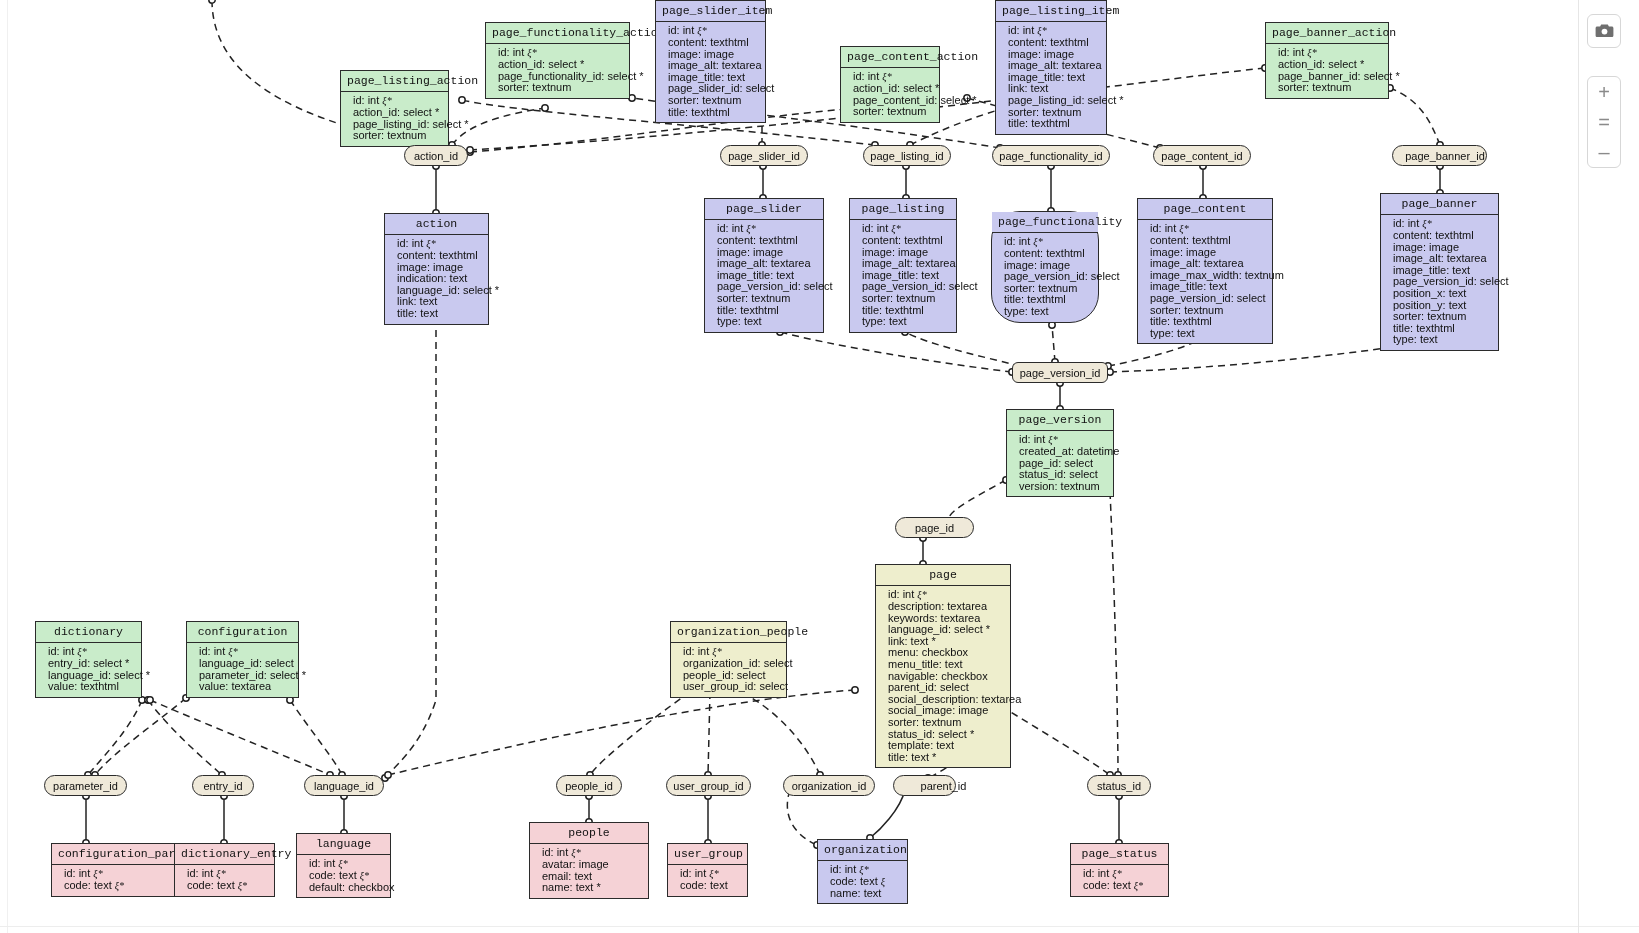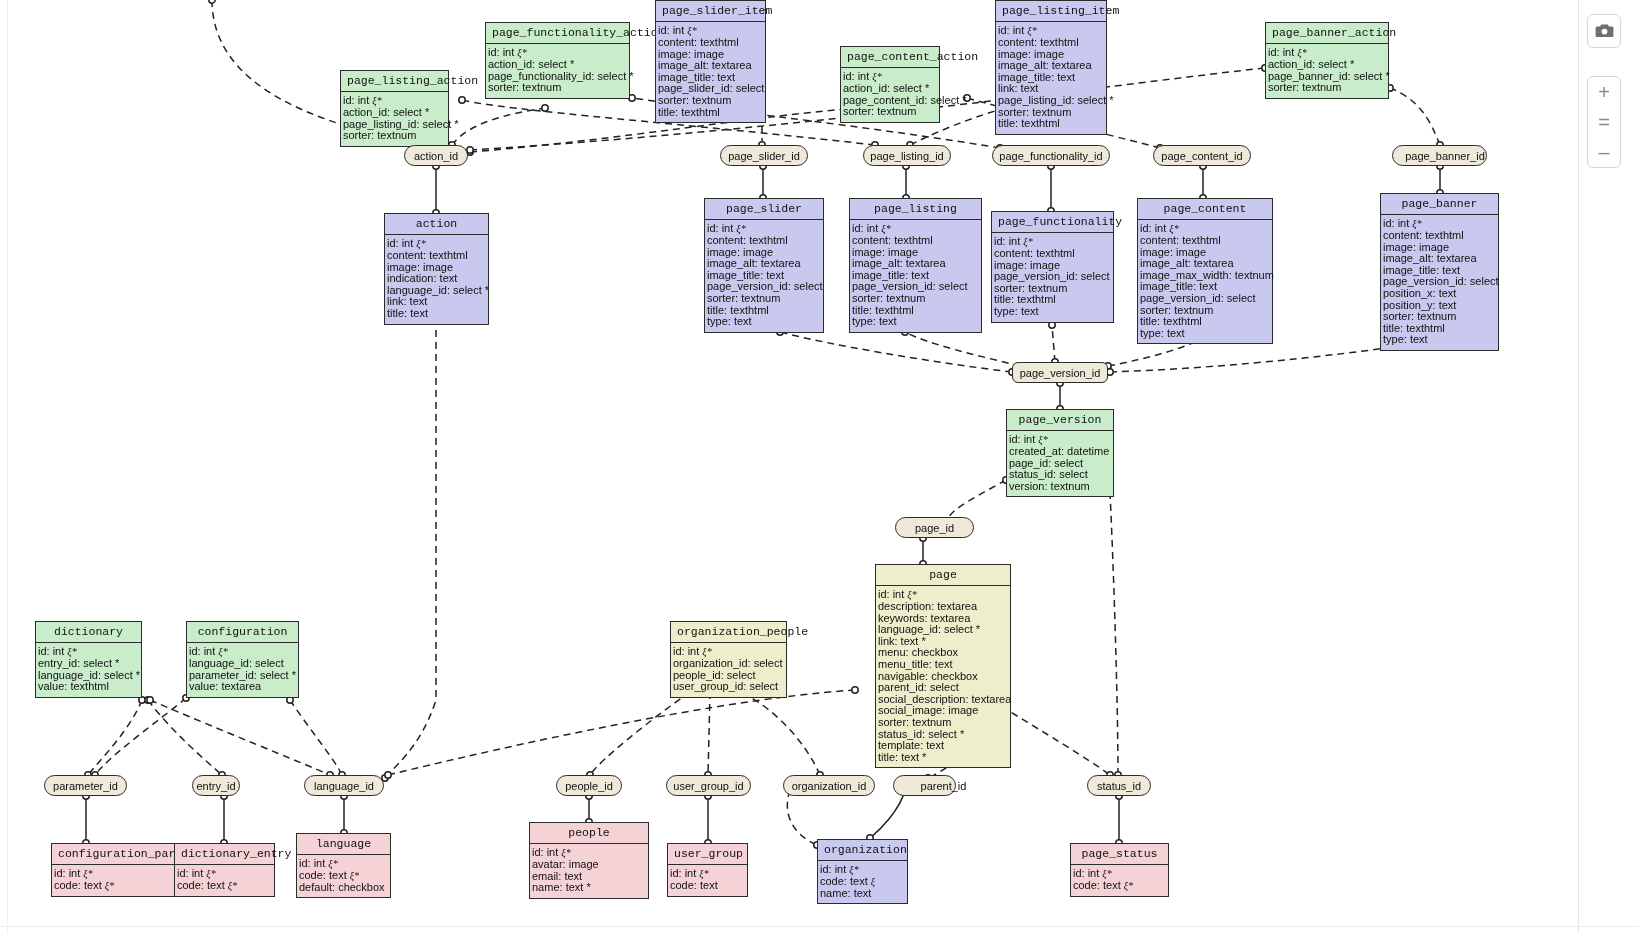--- a/index.html
+++ b/index.html
@@ -2,21 +2,21 @@
 <html><head>
 <meta charset="utf-8">
 <style>
   html,body{margin:0;padding:0;background:#ffffff;}
   body{width:1639px;height:933px;overflow:hidden;font-family:"Liberation Sans",sans-serif;}
   #canvas{position:relative;width:1639px;height:933px;background:#fff;overflow:hidden;}
   svg#edges{position:absolute;left:0;top:0;width:1639px;height:933px;pointer-events:none;}
 
   .tbl{position:absolute;border:1.6px solid #2b2b2b;box-sizing:border-box;background:#fff;}
   .tbl .thead{text-align:center;font-size:11.5px;color:#111;padding:3px 6px 3px;border-bottom:1.6px solid #2b2b2b;line-height:1.25;font-family:Liberation Mono, monospace;}
-  .tbl .tbody{padding:3px 5px 4px 2px;}
+  .tbl .tbody{padding:3px 5px 4px 12px;}
   .tbl .fld{font-size:11px;color:#111;line-height:11.6px;white-space:nowrap;}
   .tbl .fld .pk{font-style:italic;font-family:"Liberation Serif",serif;font-size:10px;}
 
   .c-green{background:#c9ecca;}
   .c-green .thead{background:#c9ecca;}
   .c-purple{background:#c9c9ef;}
   .c-purple .thead{background:#c9c9ef;}
   .c-yellow{background:#eeeecd;margin-left:20px;}
   .c-yellow .thead{background:#eeeecd;}
   .c-pink{background:#f5d2d6;}
@@ -266,35 +266,35 @@
           <div class="fld">content: texthtml</div>
           <div class="fld">image: image</div>
           <div class="fld">image_alt: textarea</div>
           <div class="fld">image_title: text</div>
           <div class="fld">page_version_id: select</div>
           <div class="fld">sorter: textnum</div>
           <div class="fld">title: texthtml</div>
           <div class="fld">type: text</div>
         </div>
       </div>
-      <div class="tbl c-purple" style="left: 849px; top: 198px; width: 133px;">
+      <div class="tbl c-purple" style="left: 849px; top: 198px; width: 108px;">
         <div class="thead">page_listing</div>
         <div class="tbody">
           <div class="fld">id: int <span class="pk">ξ*</span></div>
           <div class="fld">content: texthtml</div>
           <div class="fld">image: image</div>
           <div class="fld">image_alt: textarea</div>
           <div class="fld">image_title: text</div>
           <div class="fld">page_version_id: select</div>
           <div class="fld">sorter: textnum</div>
           <div class="fld">title: texthtml</div>
           <div class="fld">type: text</div>
         </div>
       </div>
-      <div class="tbl c-purple" style="left: 991px; top: 211px; width: 123px;">
+      <div class="tbl c-purple" style="left: 991px; top: 211px; width: 108px; border-radius: 29px;">
         <div class="thead">page_functionality</div>
         <div class="tbody">
           <div class="fld">id: int <span class="pk">ξ*</span></div>
           <div class="fld">content: texthtml</div>
           <div class="fld">image: image</div>
           <div class="fld">page_version_id: select</div>
           <div class="fld">sorter: textnum</div>
           <div class="fld">title: texthtml</div>
           <div class="fld">type: text</div>
         </div>
@@ -460,21 +460,21 @@
       </div>
       <div class="ell" style="left: 1012px; top: 362px; width: 96px; border-radius: 6px;">
         <span>page_version_id</span>
       </div>
       <div class="ell" style="left: 895px; top: 517px; width: 79px;">
         <span>page_id</span>
       </div>
       <div class="ell" style="left: 44px; top: 775px; width: 83px;">
         <span>parameter_id</span>
       </div>
-      <div class="ell" style="left: 192px; top: 775px; width: 48px; text-align: center;">
+      <div class="ell" style="left: 192px; top: 775px; width: 62px; text-align: center;">
         <span>entry_id</span>
       </div>
       <div class="ell" style="left: 304px; top: 775px; width: 80px;">
         <span>language_id</span>
       </div>
       <div class="ell" style="left: 556px; top: 775px; width: 66px;">
         <span>people_id</span>
       </div>
       <div class="ell" style="left: 666px; top: 775px; width: 85px;">
         <span>user_group_id</span>

